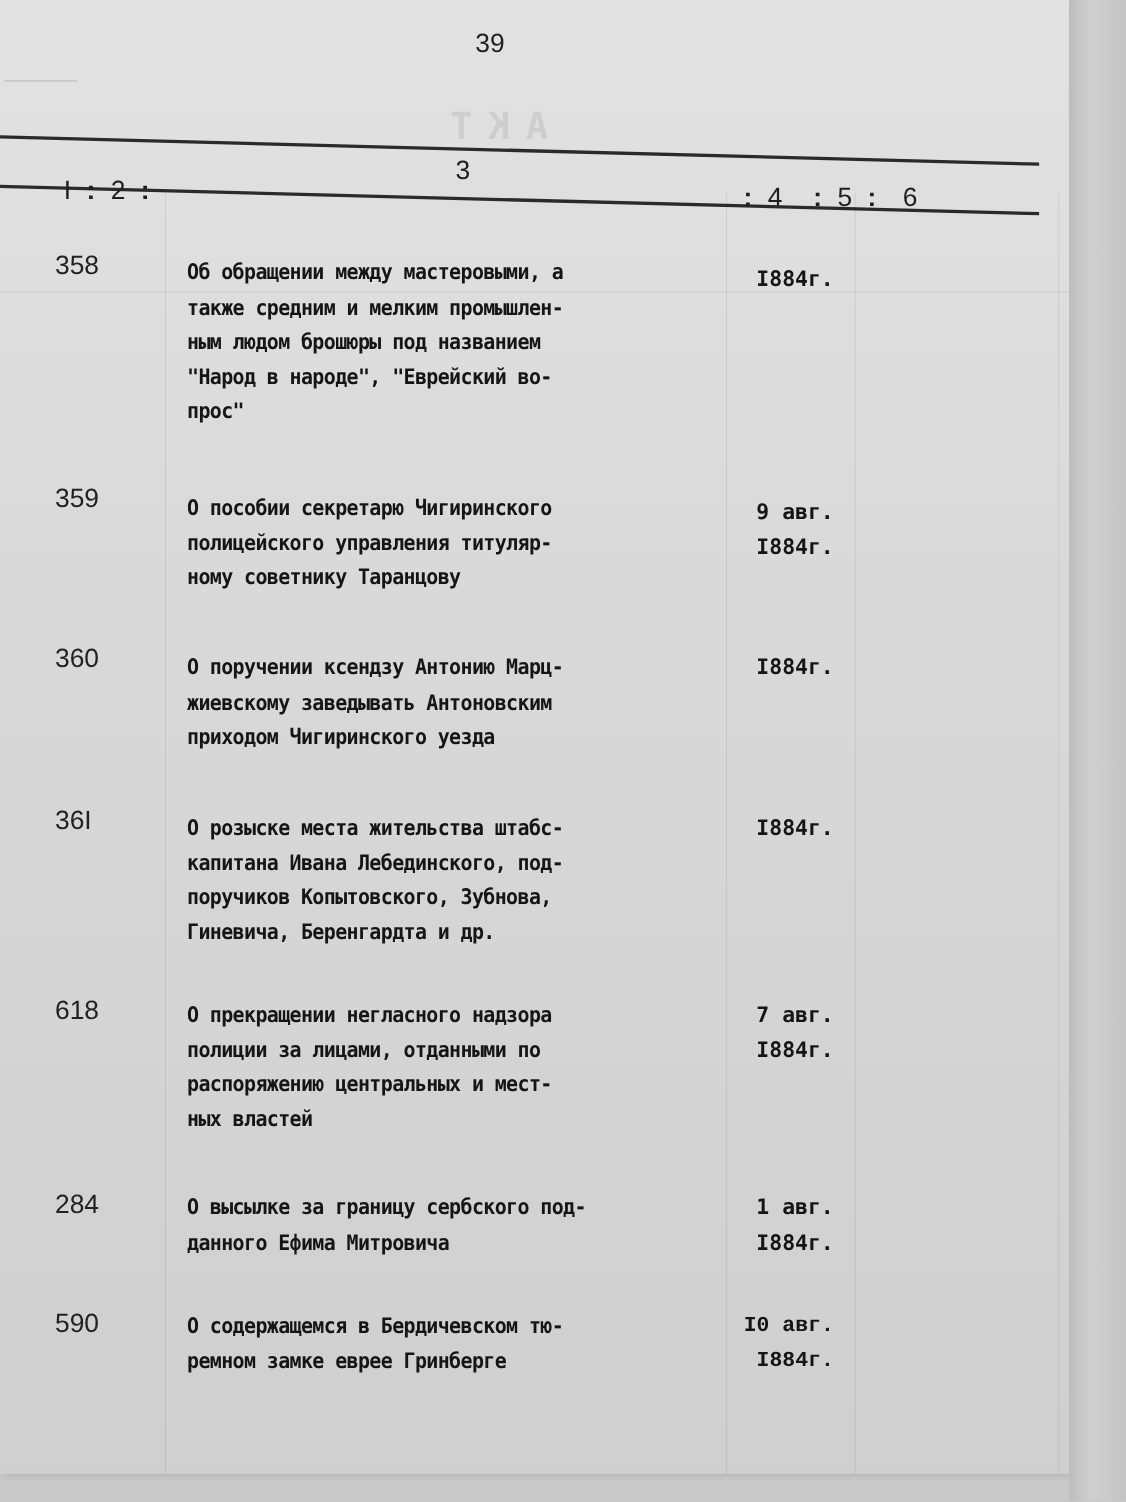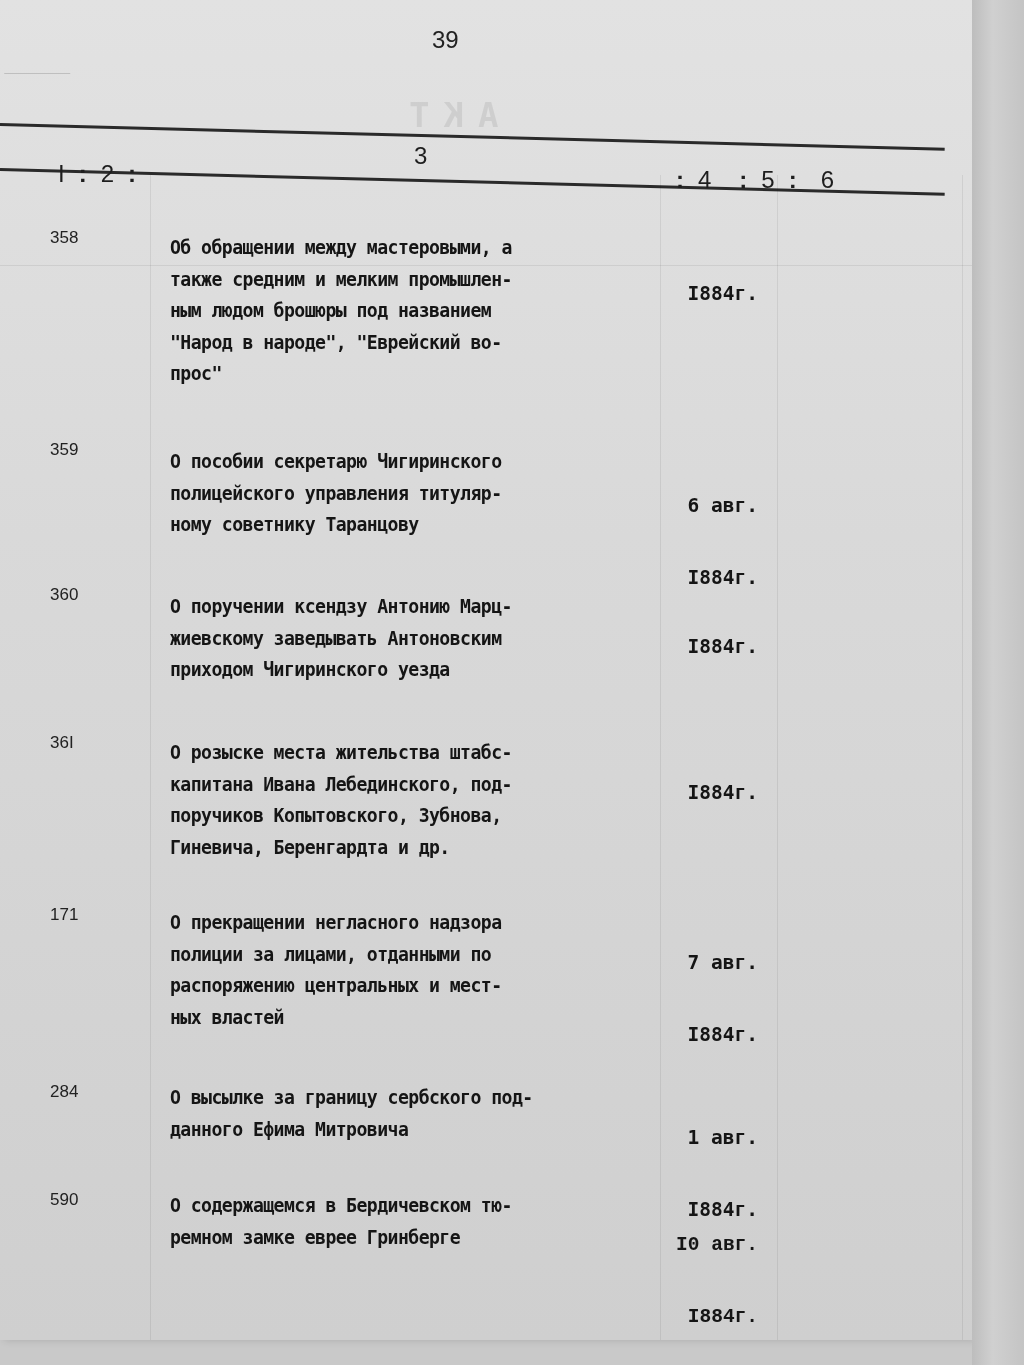--- a/index.html
+++ b/index.html
@@ -47,34 +47,34 @@
     .col-header .sep { margin: 0 14px; font-weight: bold; }
     .ghost-grid-v {
       position: absolute; top: 175px; bottom: 0; width: 1px; background: rgba(0,0,0,0.07);
     }
     .ghost-grid-h {
       position: absolute; left: 0; width: 972px; height: 1px; background: rgba(0,0,0,0.07);
     }
     .row { position: absolute; left: 0; width: 972px; }
     .row .num {
       position: absolute; left: 50px; top: 0;
-      font-size: 17px; font-family: "Liberation Sans", sans-serif; color: #222;
+      font-size: 24px; font-family: "Liberation Sans", sans-serif; color: #222;
     }
     .row .desc {
       position: absolute; left: 170px; top: 0; width: 480px;
       font-size: 19.5px; line-height: 31.5px; color: #151515;
       font-weight: bold; letter-spacing: -0.6px;
       transform: scaleX(0.93); transform-origin: left top;
     }
     .row .desc div { white-space: nowrap; }
     .row .date {
       position: absolute; left: 658px; top: 0; width: 100px; text-align: right;
       font-size: 19.5px; line-height: 31.5px; font-weight: bold; color: #151515;
     }
-    .row .date div { white-space: nowrap; margin-top: 40px; }
+    .row .date div { white-space: nowrap; }
   </style>
 </head>
 <body>
 
 <div class="page">
   <div class="ghost-left">&nbsp;&nbsp;&nbsp;&nbsp;&nbsp;&nbsp;&nbsp;&nbsp;&nbsp;&nbsp;</div>
   <div class="page-number">39</div>
   <div class="ghost-title">АКТ</div>
 
   <div class="rule top"></div>
@@ -111,21 +111,21 @@
   </div>
 
   <div class="row" style="top:440px;">
     <div class="num">359</div>
     <div class="desc" style="top:6px;">
       <div>О пособии секретарю Чигиринского</div>
       <div>полицейского управления титуляр-</div>
       <div>ному советнику Таранцову</div>
     </div>
     <div class="date" style="top:10px;">
-      <div>6 авг.</div>
+      <div>9 авг.</div>
       <div>I884г.</div>
     </div>
   </div>
 
   <div class="row" style="top:585px;">
     <div class="num">360</div>
     <div class="desc" style="top:6px;">
       <div>О поручении ксендзу Антонию Марц-</div>
       <div>жиевскому заведывать Антоновским</div>
       <div>приходом Чигиринского уезда</div>
@@ -142,21 +142,21 @@
       <div>капитана Ивана Лебединского, под-</div>
       <div>поручиков Копытовского, Зубнова,</div>
       <div>Гиневича, Беренгардта и др.</div>
     </div>
     <div class="date" style="top:4px;">
       <div>I884г.</div>
     </div>
   </div>
 
   <div class="row" style="top:905px;">
-    <div class="num">171</div>
+    <div class="num">618</div>
     <div class="desc" style="top:2px;">
       <div>О прекращении негласного надзора</div>
       <div>полиции за лицами, отданными по</div>
       <div>распоряжению центральных и мест-</div>
       <div>ных властей</div>
     </div>
     <div class="date" style="top:2px;">
       <div>7 авг.</div>
       <div>I884г.</div>
     </div>

